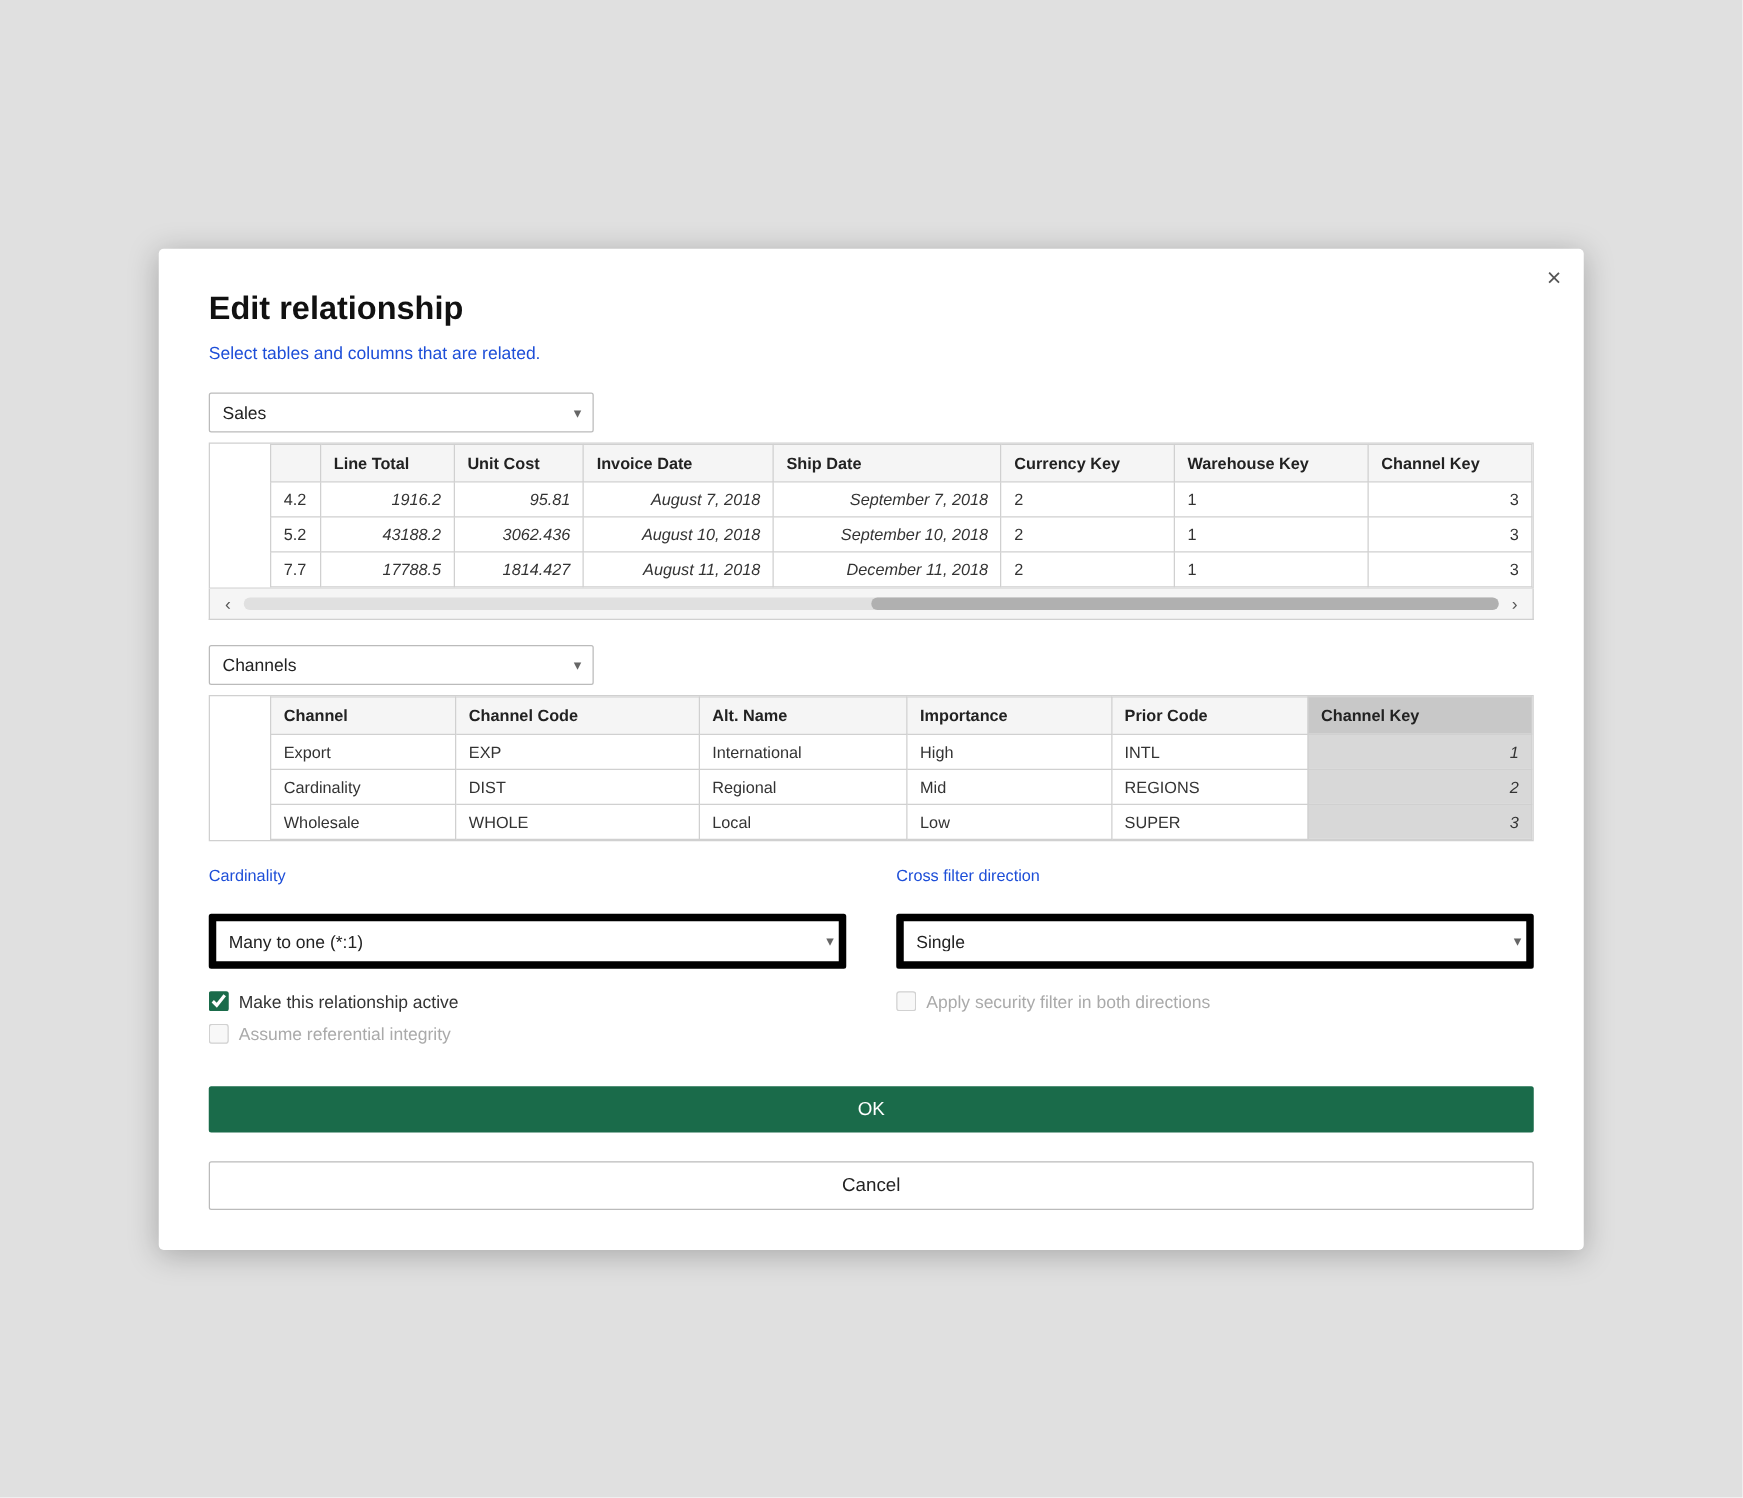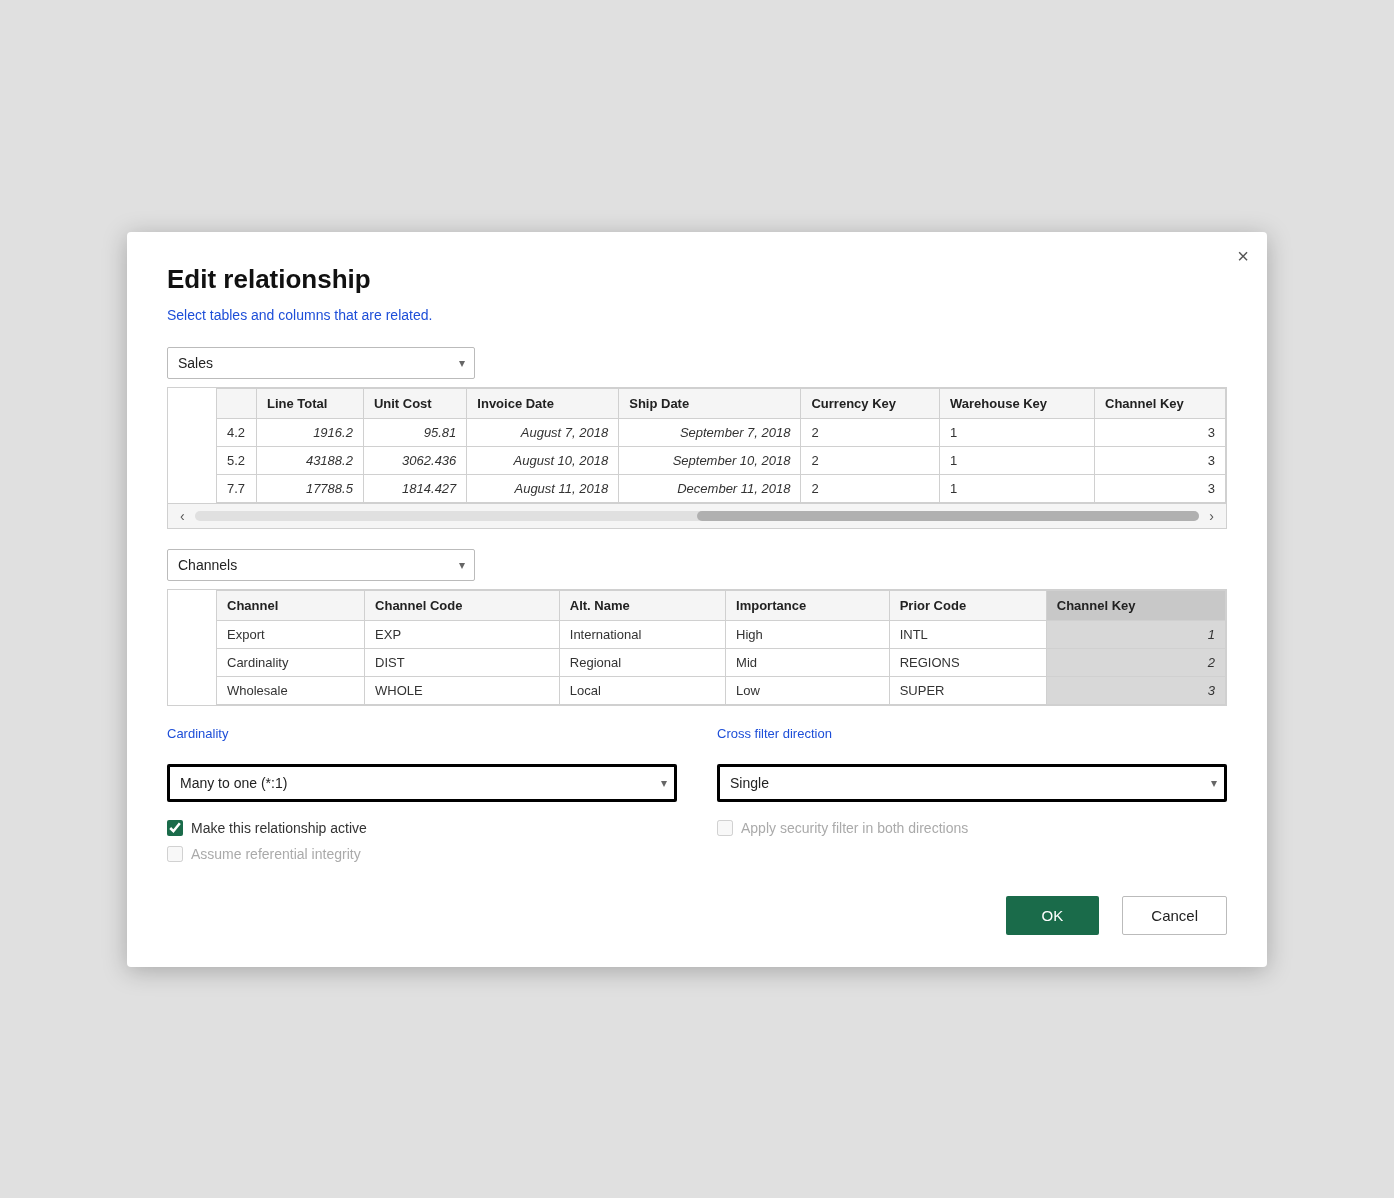--- a/index.html
+++ b/index.html
@@ -159,21 +159,21 @@
       margin-bottom: 23px;
       display: block;
     }
     .form-dropdown {
       position: relative;
       width: 100%;
     }
     .form-dropdown select {
       width: 100%;
       padding: 8px 32px 8px 10px;
-      border: 3px solid #000000;
+      border: 6px solid #000000;
       border-radius: 2px;
       background: #fff;
       font-size: 14px;
       appearance: none;
       cursor: pointer;
       color: #222;
     }
     .form-dropdown .dropdown-arrow {
       position: absolute;
       right: 10px;
@@ -212,20 +212,21 @@
       margin-bottom: 8px;
     }
     .options-col {
       flex: 1;
     }
     .footer-buttons {
       display: flex;
       justify-content: flex-end;
       gap: 23px;
       margin-top: 24px;
+      flex-direction: column;
     }
     .btn-ok {
       background: #1a6b4a;
       color: #fff;
       border: none;
       padding: 10px 36px;
       font-size: 15px;
       border-radius: 2px;
       cursor: pointer;
       font-weight: 500;

